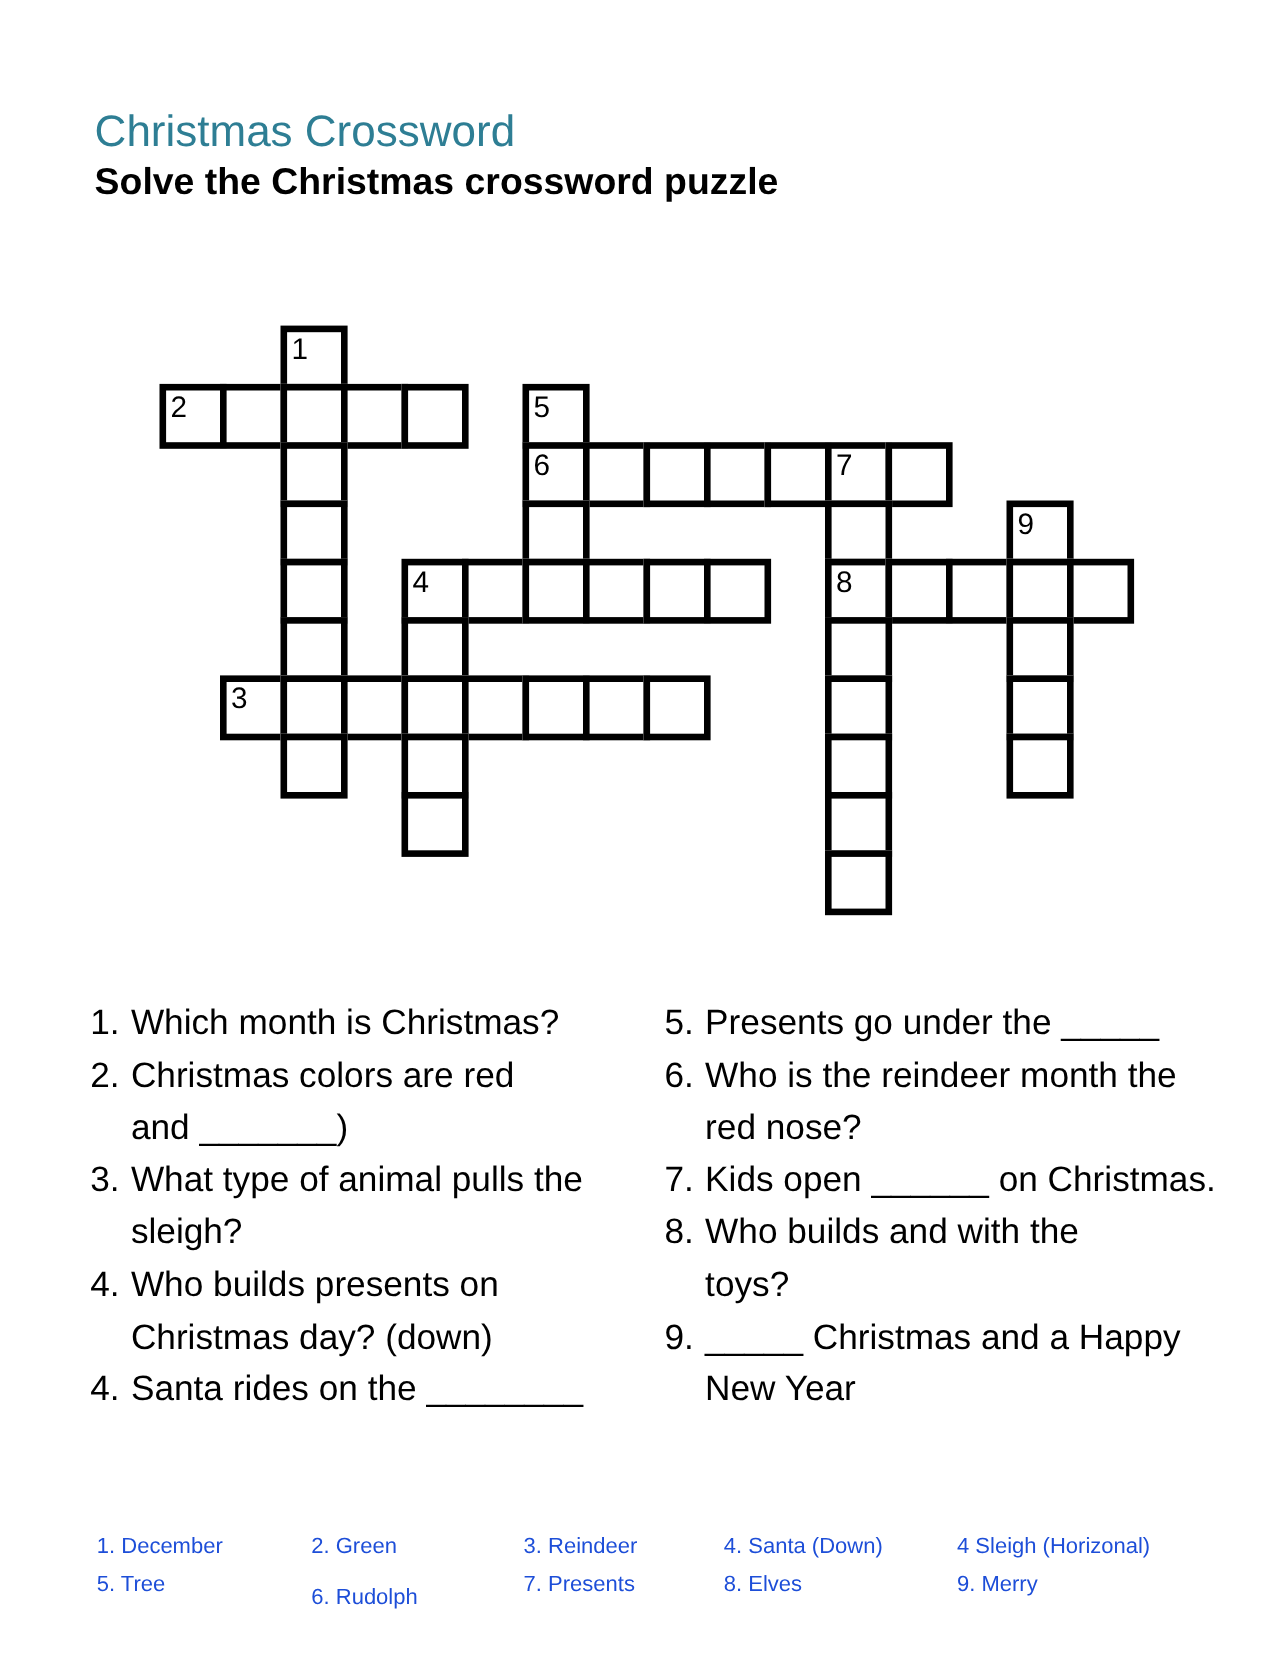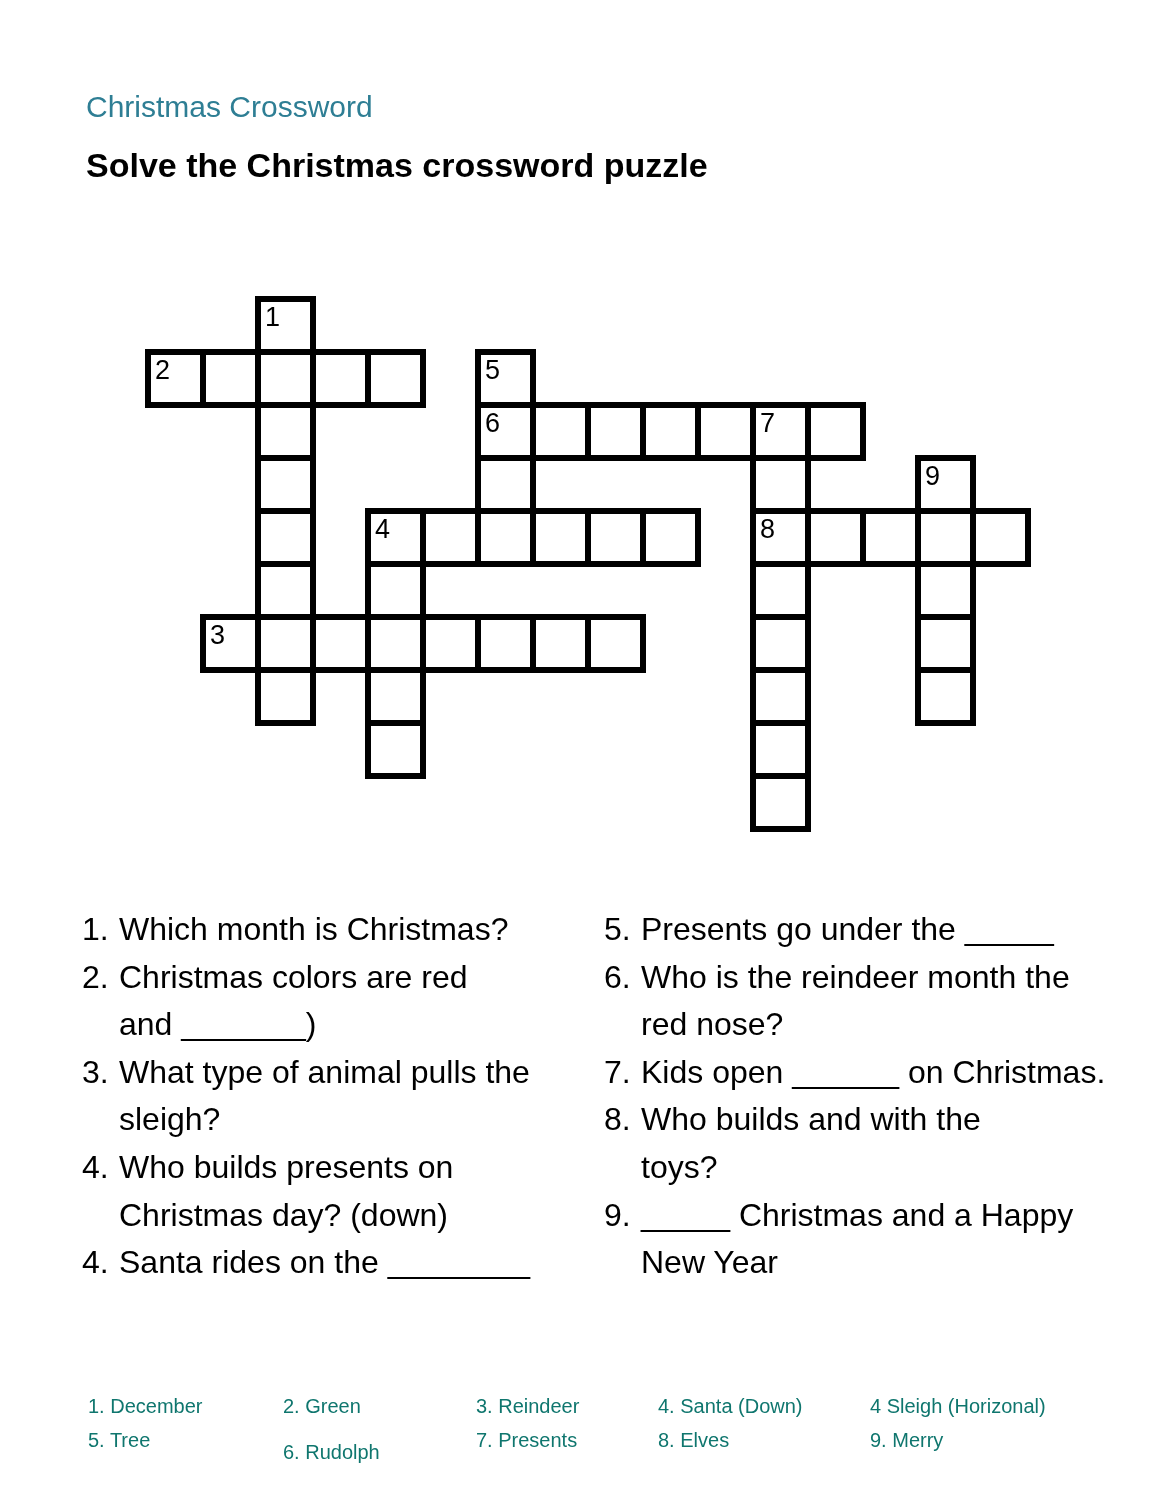--- a/index.html
+++ b/index.html
@@ -6,21 +6,21 @@
   body{
     position:relative;
     width:1163px;height:1505px;
     background:#ffffff;
     font-family:"Liberation Sans", sans-serif;
     color:#000;
     overflow:hidden;
   }
   .page-title{
     position:absolute;left:86px;top:70px;
-    font-size:30px;font-weight:400;line-height:1.15;
+    font-size:40px;font-weight:400;line-height:1.15;
     color:#2e7e94;white-space:nowrap;
   }
   .page-subtitle{
     position:absolute;left:86px;top:146px;
     font-size:34px;font-weight:700;line-height:1.15;
     color:#000;white-space:nowrap;
   }
   #grid{position:absolute;left:145px;top:296px;}
   .cell{
     position:absolute;
@@ -40,21 +40,21 @@
   .clue-line{
     font-size:32px;line-height:47.6px;
     white-space:nowrap;color:#000;
   }
   .clue-num{display:inline-block;width:37px;}
   .clue-line.cont{padding-left:37px;}
   #answers{position:absolute;left:0;top:0;width:1163px;}
   .answer{
     position:absolute;
     font-size:20px;line-height:24px;
-    white-space:nowrap;color:#0f766e;
+    white-space:nowrap;color:#1d4ed8;
   }
 </style>
 </head>
 <body>
 
 <h1 class="page-title">Christmas Crossword</h1>
 <div class="page-subtitle">Solve the Christmas crossword puzzle</div>
 
 <div id="grid">
     <div class="cell" style="left: 110px; top: 0px;">

